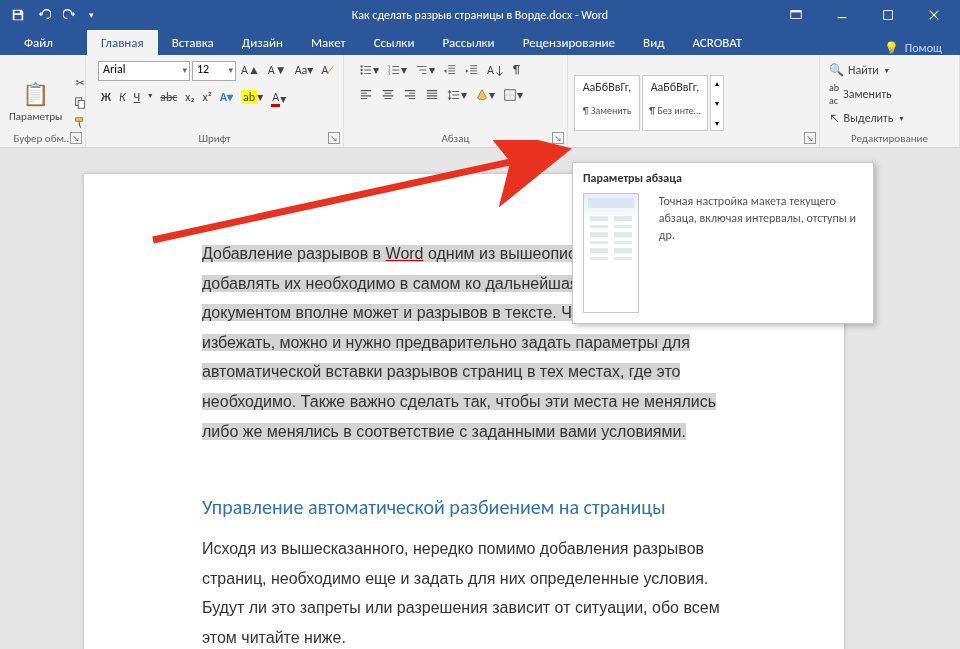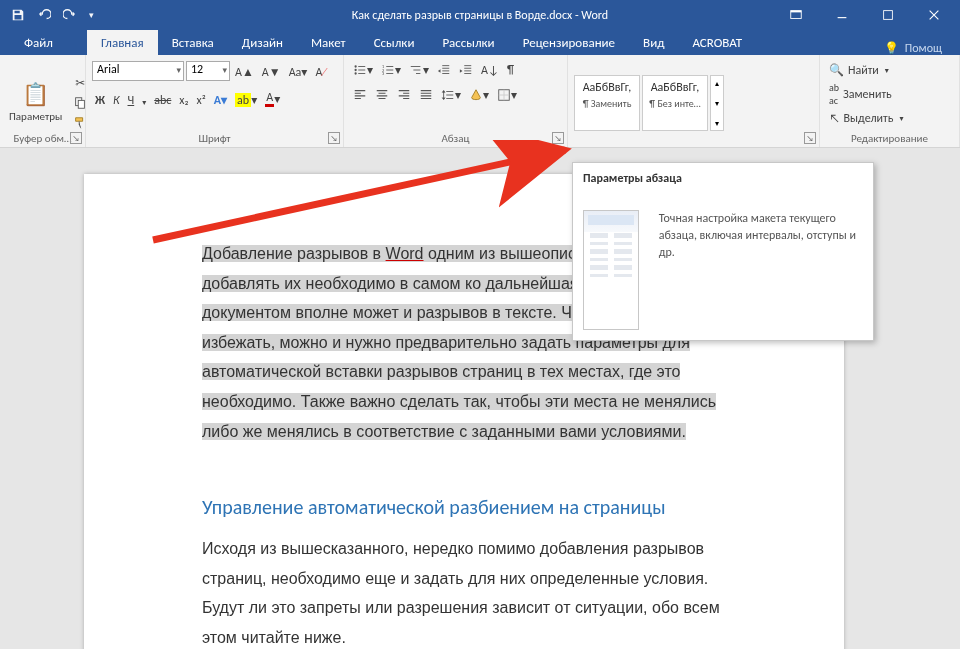--- a/index.html
+++ b/index.html
@@ -16,40 +16,40 @@
 .tab.active { background:#f3f3f3; color:#2b579a;margin-left:16px; }
 .tell { margin-left:auto; padding-right:18px; color:#c7d8ef; font-size:12px; display:flex; align-items:center; gap:5px; }
 .ribbon { height:93px; background:#f3f3f3; border-bottom:1px solid #d4d4d4; display:flex; }
 .grp { position:relative; border-right:1px solid #e1e1e1; padding:4px 6px 0 6px; display:flex; flex-direction:column; }
 .grp-body { flex:1; display:flex; align-items:center; gap:3px; }
 .grp-label { position:absolute; bottom:2px; left:0; right:0; text-align:center; font-size:11px; color:#666; }
 .launcher { position:absolute; bottom:3px; right:3px; width:12px; height:12px; border:1px solid #999; display:flex; align-items:center; justify-content:center; font-size:8px; color:#666; cursor:pointer; }
 .btn { display:inline-flex; align-items:center; justify-content:center; padding:2px 3px; cursor:pointer; color:#444; font-size:12px; }
 .select { border:1px solid #aaa; background:#fff; height:20px; padding:0 14px 0 4px; font-size:12px; position:relative; }
 .select::after { content:"▾"; position:absolute; right:2px; top:2px; font-size:9px; color:#666; }
-.row { display:flex; gap:2px; align-items:flex-end; margin-bottom:3px; }
+.row { display:flex; gap:2px; align-items:flex-start; margin-bottom:3px;margin-left:6px; }
 .styles { display:flex; gap:2px; }
 .stylecard { width:66px; height:56px; border:1px solid #ccc; background:#fff; text-align:center; font-size:10px; padding-top:4px; overflow:hidden; }
-.stylecard .preview { font-size:12px; color:#333; margin-bottom:3px; }
+.stylecard .preview { font-size:12px; color:#333; margin-bottom:10px; }
 .stylecard.h .preview { color:#2e74b5; font-size:15px; }
 .stylecard .lbl { font-size:10px; color:#555; white-space:nowrap; overflow:hidden; }
 .stylemore { width:14px; display:flex; flex-direction:column; justify-content:space-between; border:1px solid #ccc; background:#fff; height:56px; }
 .stylemore span { display:block; text-align:center; font-size:8px; padding:2px 0; cursor:pointer; }
 .vlist { display:flex; flex-direction:column; gap:2px; }
 .link { display:flex; align-items:center; gap:4px; font-size:12px; color:#444; padding:1px 3px; cursor:pointer; }
 .docarea { position:absolute; top:148px; left:0; right:0; bottom:0; background:#e6e6e6; overflow:hidden; }
 .page { position:absolute; left:84px; top:26px; width:760px; height:1000px; background:#fff; box-shadow:0 0 4px rgba(0,0,0,.25); padding:65px 118px 40px 118px; }
 .para { font-family:Arial,sans-serif; font-size:16px; color:#333; line-height:1.85; }
 .sel { background:#d4d4d4; }
 .h2 { color:#2e74b5; font-size:20px; font-weight:400; line-height:1.5; margin-top:46px; margin-bottom:12px; }
 .wordul { text-decoration:underline; text-decoration-color:#c00; }
 .arrow { position:absolute; z-index:5; pointer-events:none; }
 .tooltip { position:absolute; left:572px; top:162px; width:302px; background:#fff; border:1px solid #c7c7c7; box-shadow:2px 2px 6px rgba(0,0,0,.25); z-index:6; }
 .tooltip .tt-title { font-weight:600; font-size:12px; color:#333; padding:8px 10px 4px 10px; }
-.tooltip .tt-body { display:flex; padding:4px 10px 10px 10px; gap:20px;margin-top:17px; }
+.tooltip .tt-body { display:flex; padding:4px 10px 10px 10px; gap:20px; }
 .tt-thumb { width:106px; height:120px; border:1px solid #c7c7c7; background:linear-gradient(#e9eef6, #f7f9fc 18%, #fff 18%); position:relative; }
 .tt-thumb::before { content:""; position:absolute; top:4px; left:4px; right:4px; height:10px; background:#dbe6f4; }
 .tt-lines { position:absolute; top:22px; left:6px; right:6px; display:grid; grid-template-columns:1fr 1fr; gap:4px 6px; }
 .tt-lines span { height:5px; background:#e4e8ee; }
 .tt-lines span.h { height:3px; }
 .tt-desc { font-size:12px; color:#555; line-height:1.4; }
 svg.icon { width:14px; height:14px; }
 </style>
 </head>
 <body>

